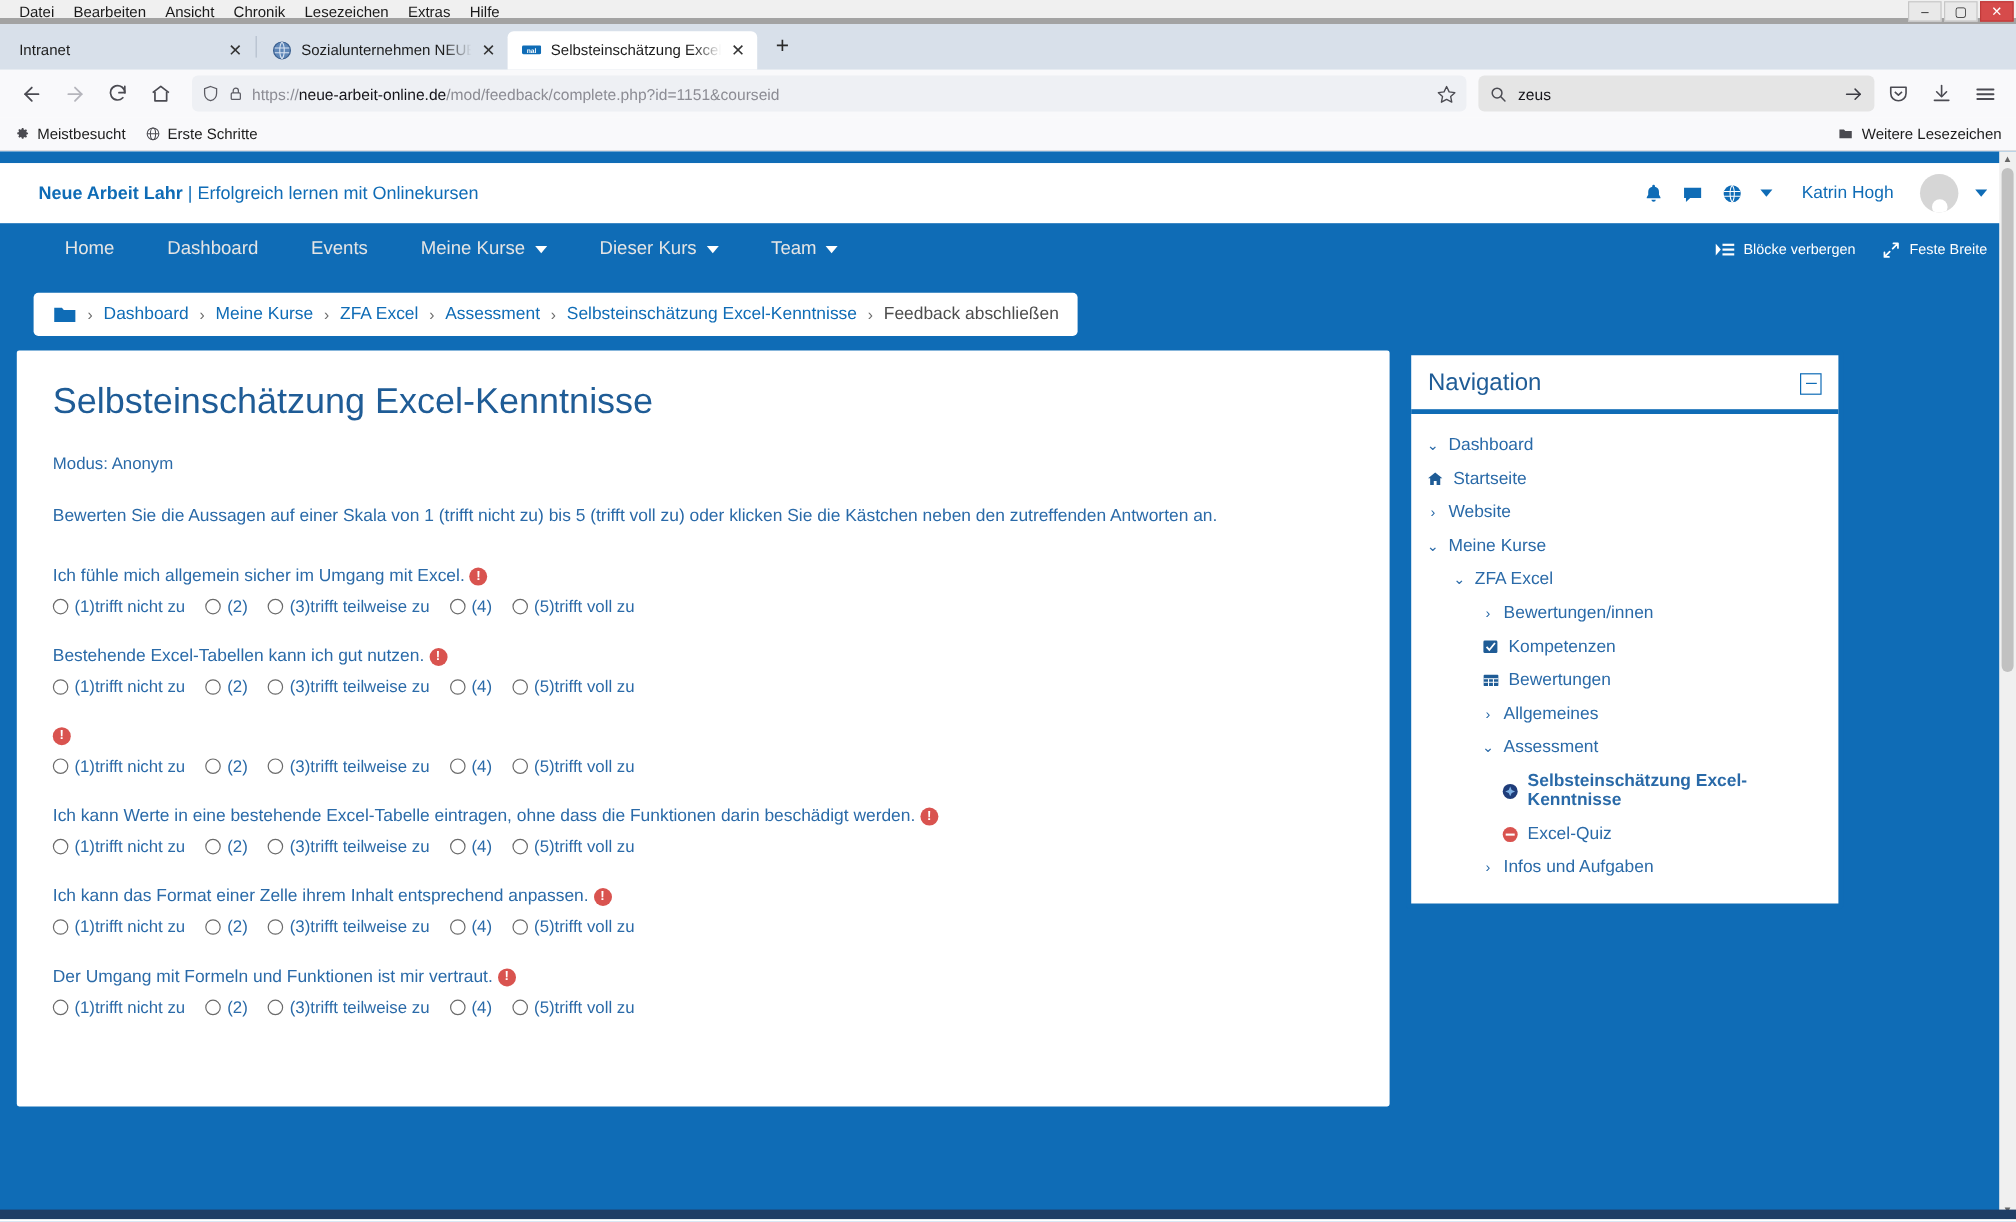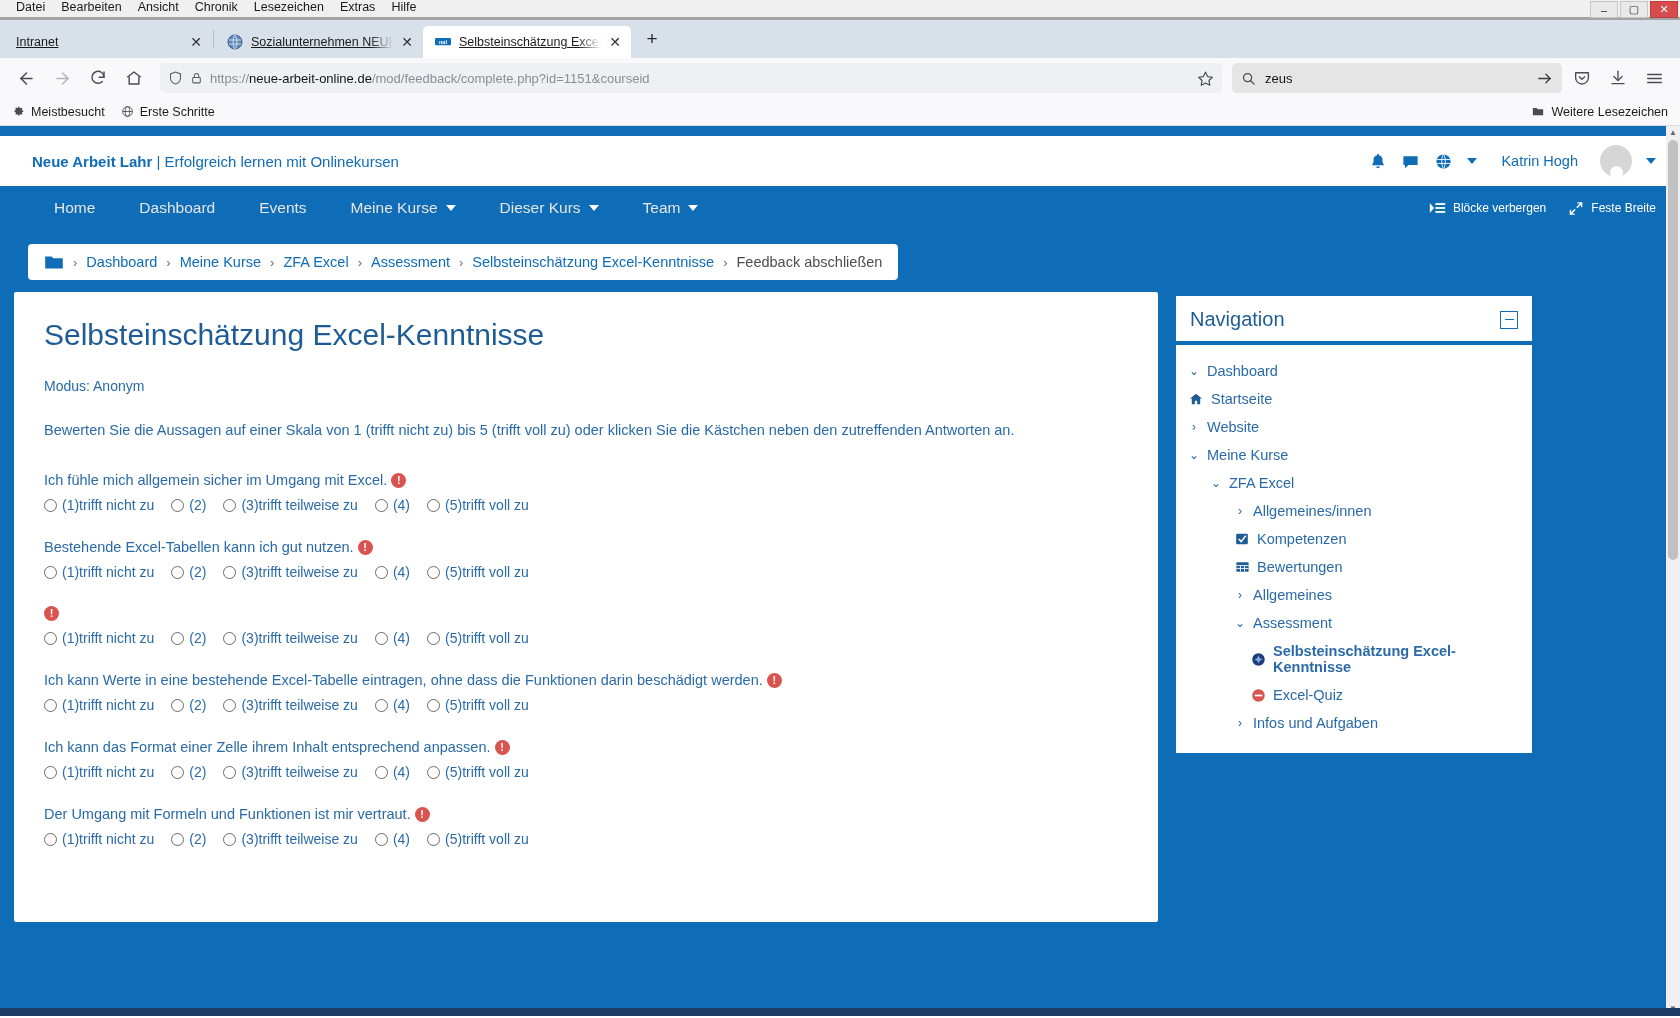--- a/index.html
+++ b/index.html
@@ -8,24 +8,24 @@
     font-family: "Liberation Sans", sans-serif;
     overflow: hidden;
     background: #fff;
   }
 
   
   .win-menubar {
     height: 20px;
     background: #f0f0f0;
     display: flex;
-    align-items: flex-end;
+    align-items: flex-start;
     padding-left: 8px;
     position: relative;
-    border-bottom: 3px solid #a3a3a3;
+    border-bottom: 5px solid #a3a3a3;
   }
   .win-menubar .mi {
     font-size: 12.5px; color: #1a1a1a;
     padding: 0 8px; line-height: 20px;
     white-space: nowrap;
   }
   .win-ctrl {
     position: absolute; right: 2px; top: 1px;
     display: flex; gap: 2px;
   }
@@ -56,21 +56,20 @@
     position: relative;
   }
   .tab.inactive { background: transparent; }
   .tab.active { background: #ffffff; }
   .tab .tab-title {
     flex: 1; overflow: hidden;
     white-space: nowrap;
     text-overflow: clip;
     -webkit-mask-image: linear-gradient(to right, #000 84%, transparent 100%);
     mask-image: linear-gradient(to right, #000 84%, transparent 100%);
-    text-decoration: underline;
   }
   .tab .tab-close { font-size: 14px; color: #333; line-height: 1; cursor: pointer; }
   .favicon { width: 16px; height: 16px; flex: none; display:block; }
   .tab-sep {
     width: 1px; height: 18px; background: #b4bfcc; align-self: center; margin: 0 1px;
   }
   .newtab {
     width: 30px; height: 30px;
     display: flex; align-items: center; justify-content: center;
     font-size: 19px; color: #2a2a2a; margin-left: 6px;
@@ -703,21 +702,21 @@
             <span>Meine Kurse</span>
           </div>
 
           <div class="nav-row" style="padding-left:24px">
             <span class="chev">⌄</span>
             <span>ZFA Excel</span>
           </div>
 
           <div class="nav-row" style="padding-left:48px">
             <span class="chev">›</span>
-            <span>Allgemeines/innen</span>
+            <span>Bewertungen/innen</span>
           </div>
 
 
           <div class="nav-row" style="padding-left:48px">
             <span class="nav-ico">
               <svg width="14" height="14" viewBox="0 0 24 24">
                   <rect x="2" y="3" width="20" height="18" rx="2" fill="#1f5c96"></rect>
                   <polyline points="6.5,12 10.5,16.5 18.5,6.5" fill="none" stroke="#fff" stroke-width="2.6"></polyline>
                 </svg>
             </span>

